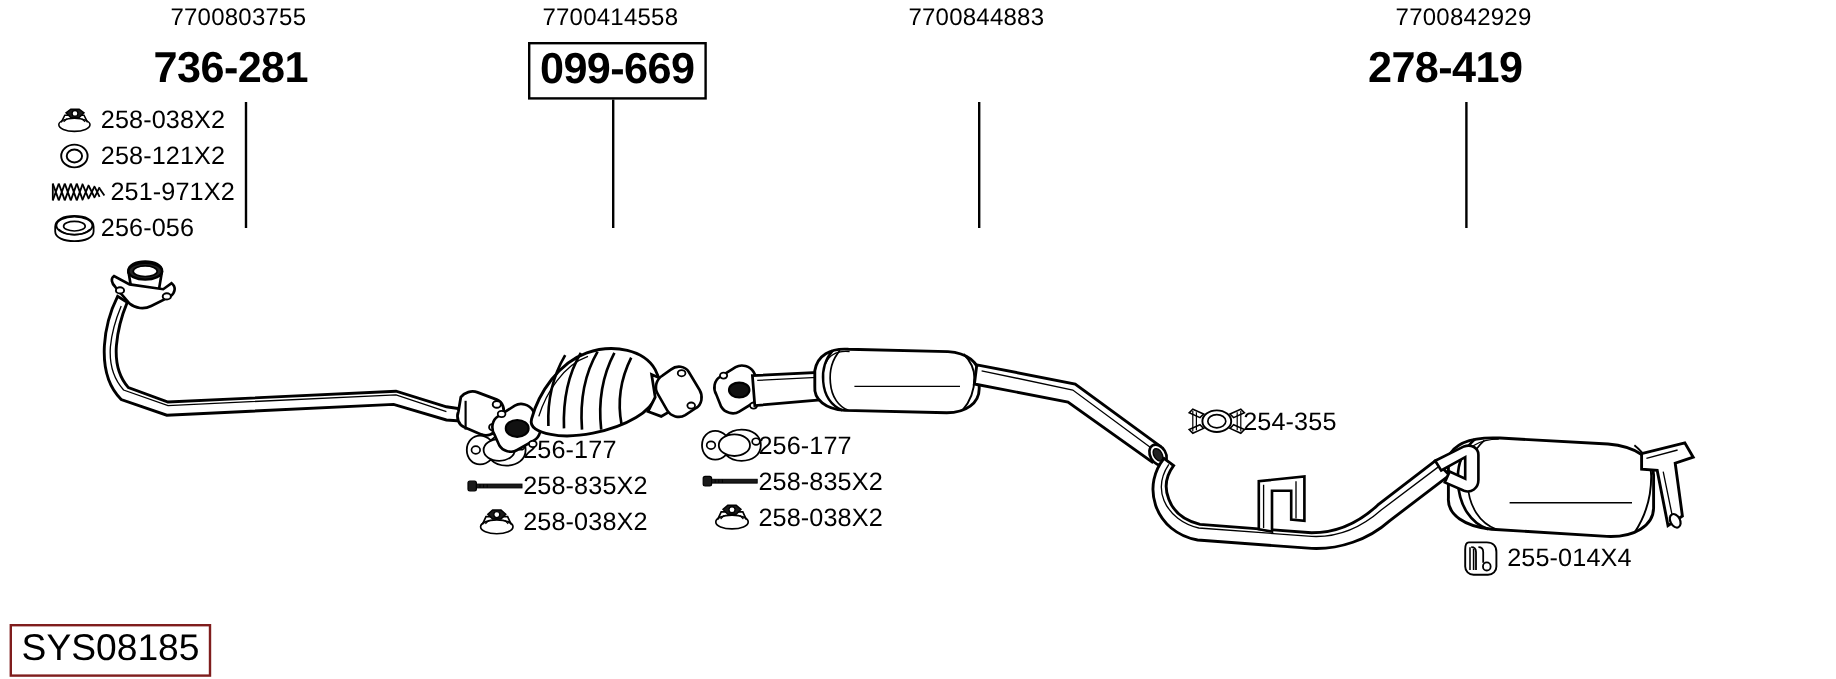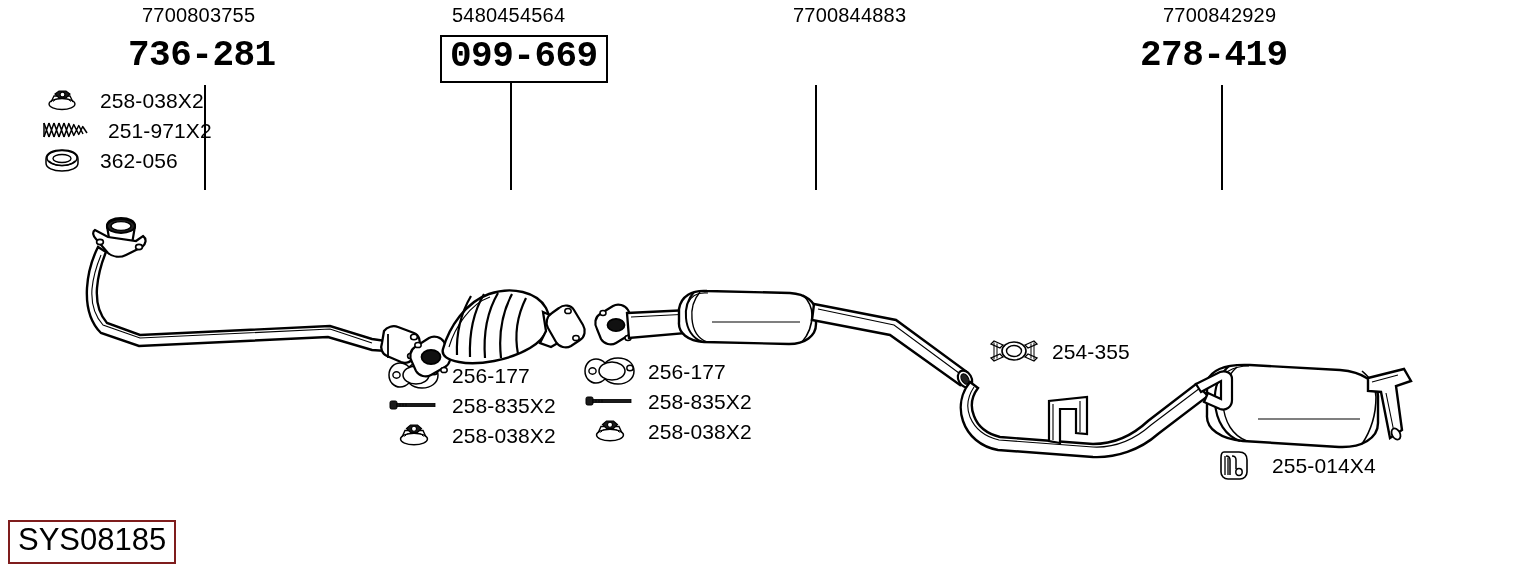--- a/index.html
+++ b/index.html
@@ -29,40 +29,38 @@
     text-align: center;
     line-height: 1;
   }
   .ref-code {
     font-size: 36px;
     font-weight: 700;
     letter-spacing: -0.5px;
     white-space: nowrap;
     text-align: left;
     line-height: 1;
-    font-family: Liberation Mono, monospace;
   }
   .ref-boxed {
     border: 2px solid #000;
     padding: 2px 8px 6px 8px;
     display: inline-block;
   }
   .leader {
     width: 0;
     border-left: 2px solid #000;
   }
 
   
   .parts-list { display: block; }
   .part-row {
     display: flex;
     align-items: center;
     height: 30px;
     white-space: nowrap;
-    gap: 16px;
   }
   .part-icon {
     width: 44px;
     height: 28px;
     display: flex;
     align-items: center;
     justify-content: center;
     flex: 0 0 44px;
   }
   .part-code {
@@ -107,20 +105,29 @@
           <ellipse cx="15" cy="15" rx="13" ry="5.5" fill="#fff" class="ln" stroke-width="1.3"></ellipse>
           <path class="ln" stroke-width="1.3" d="M4 13 L7 7 L23 7 L26 13" fill="#fff"></path>
           <polygon points="8,5 12,2 19,2 23,5 19,9 12,9" fill="#1a1a1a" stroke="#000" stroke-width="1.2"></polygon>
           <circle cx="15.5" cy="5.5" r="2.4" fill="#fff" stroke="#000" stroke-width="1.1"></circle>
           <path class="ln" stroke-width="1" d="M6 12.5 L9 10 M24 12.5 L21 10"></path>
         </svg>
       </span>
       <span class="part-code">258-038X2</span>
     </div>
 
+    <div class="part-row">
+      <span class="part-icon">
+        <svg width="26" height="24" viewBox="0 0 26 24">
+          <ellipse cx="13" cy="12" rx="11" ry="9.5" fill="#fff" class="ln" stroke-width="1.6"></ellipse>
+          <ellipse cx="13" cy="12" rx="6.4" ry="5.4" fill="#fff" class="ln" stroke-width="1.6"></ellipse>
+        </svg>
+      </span>
+      <span class="part-code">258-121X2</span>
+    </div>
 
     <div class="part-row part-row-wide">
       <span class="part-icon">
         <svg width="52" height="22" viewBox="0 0 52 22">
           <g class="ln" stroke-width="1.5">
             <path d="M4 4 L4 18"></path>
             <path d="M4 4 L9 18 M9 4 L4 18"></path>
             <path d="M9 4 L14 18 M14 4 L9 18"></path>
             <path d="M14 4 L19 18 M19 4 L14 18"></path>
             <path d="M19 4 L24 18 M24 4 L19 18"></path>
@@ -137,27 +144,27 @@
 
     <div class="part-row">
       <span class="part-icon">
         <svg width="36" height="24" viewBox="0 0 36 24">
           <path class="ln" stroke-width="1.5" fill="#fff" d="M2 11 C2 5 9 2 18 2 C27 2 34 5 34 11 L34 15 C34 20 27 23 18 23 C9 23 2 20 2 15 Z"></path>
           <ellipse cx="18" cy="10" rx="15" ry="7.5" fill="#fff" class="ln" stroke-width="1.5"></ellipse>
           <ellipse cx="18" cy="10.5" rx="9" ry="4" fill="#fff" class="ln" stroke-width="1.4"></ellipse>
           <path class="ln" stroke-width="1.2" d="M5 13 C8 16 13 17.6 18 17.6 C23 17.6 28 16 31 13"></path>
         </svg>
       </span>
-      <span class="part-code">362-056</span>
+      <span class="part-code">256-056</span>
     </div>
 
   </div>
 
   <div class="abs" style="left:452px; top:5px;">
-    <div class="oe-code">5480454564</div>
+    <div class="oe-code">7700414558</div>
   </div>
   <div class="abs" style="left:440px; top:35px;">
     <div class="ref-code ref-boxed">099-669</div>
   </div>
   <div class="abs leader" style="left:510px; top:83px; height:107px;"></div>
 
   <div class="abs parts-list" style="left:392px; top:360px;">
 
     <div class="part-row">
       <span class="part-icon">
@@ -190,21 +197,21 @@
           <polygon points="8.5,5.5 12.5,2 19.5,2 23.5,5.5 19.5,9.5 12.5,9.5" fill="#1a1a1a" stroke="#000" stroke-width="1.2"></polygon>
           <circle cx="16" cy="5.8" r="2.5" fill="#fff" stroke="#000" stroke-width="1.1"></circle>
           <path class="ln" stroke-width="1" d="M6.5 13.5 L9.5 10.5 M25.5 13.5 L22.5 10.5"></path>
         </svg>
       </span>
       <span class="part-code">258-038X2</span>
     </div>
 
   </div>
 
-  <div class="abs" style="left:757px; top:5px;margin-left:36px;">
+  <div class="abs" style="left:757px; top:5px;">
     <div class="oe-code">7700844883</div>
   </div>
   <div class="abs leader" style="left:815px; top:85px; height:105px;"></div>
 
   <div class="abs parts-list" style="left:588px; top:356px;">
 
     <div class="part-row">
       <span class="part-icon">
         <svg width="56" height="34" viewBox="0 0 56 34">
           <path class="ln" stroke-width="1.5" fill="#fff" d="M3 17 C3 10 8 5 14 5 C18 5 21 7 23 9 C26 6 31 4 36 4 C45 4 52 9 52 17 C52 25 45 30 36 30 C31 30 26 28 23 25 C21 27 18 29 14 29 C8 29 3 24 3 17 Z"></path>

